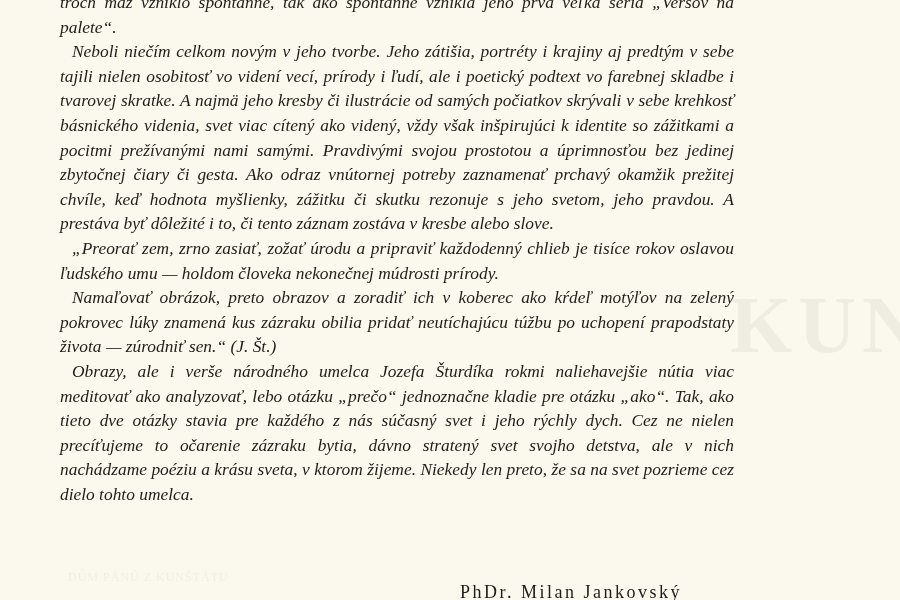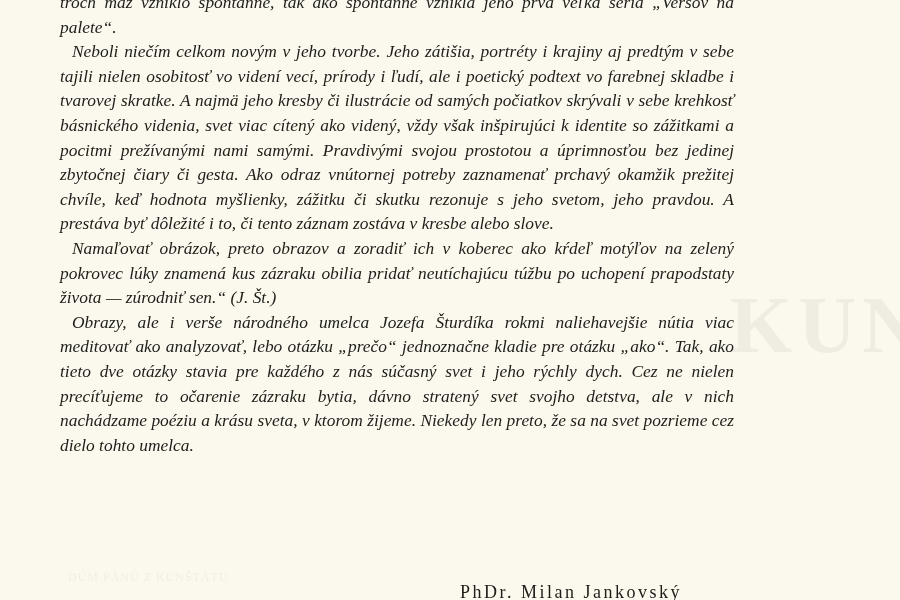--- a/index.html
+++ b/index.html
@@ -60,18 +60,19 @@
 </head>
 <body>
 
 <div class="page">
   <div class="bleed bleed-2">KUN</div>
   <div class="bleed bleed-3">DŮM PÁNŮ Z KUNŠTÁTU</div>
 
   <div class="text">
     <p class="no-indent">troch máz vzniklo spontánne, tak ako spontánne vznikla jeho prvá veľká séria „Veršov na palete“.</p>
     <p>Neboli niečím celkom novým v jeho tvorbe. Jeho zátišia, portréty i krajiny aj predtým v sebe tajili nielen osobitosť vo videní vecí, prírody i ľudí, ale i poetický podtext vo farebnej skladbe i tvarovej skratke. A najmä jeho kresby či ilustrácie od samých počiatkov skrývali v sebe krehkosť básnického videnia, svet viac cítený ako videný, vždy však inšpirujúci k identite so zážitkami a pocitmi prežívanými nami samými. Pravdivými svojou prostotou a úprimnosťou bez jedinej zbytočnej čiary či gesta. Ako odraz vnútornej potreby zaznamenať prchavý okamžik prežitej chvíle, keď hodnota myšlienky, zážitku či skutku rezonuje s jeho svetom, jeho pravdou. A prestáva byť dôležité i to, či tento záznam zostáva v kresbe alebo slove.</p>
+    <p>„Preorať zem, zrno zasiať, zožať úrodu a pripraviť každodenný chlieb je tisíce rokov oslavou ľudského umu — holdom človeka nekonečnej múdrosti prírody.</p>
     <p>Namaľovať obrázok, preto obrazov a zoradiť ich v koberec ako kŕdeľ motýľov na zelený pokrovec lúky znamená kus zázraku obilia pridať neutíchajúcu túžbu po uchopení prapodstaty života — zúrodniť sen.“ (J. Št.)</p>
     <p>Obrazy, ale i verše národného umelca Jozefa Šturdíka rokmi naliehavejšie nútia viac meditovať ako analyzovať, lebo otázku „prečo“ jednoznačne kladie pre otázku „ako“. Tak, ako tieto dve otázky stavia pre každého z nás súčasný svet i jeho rýchly dych. Cez ne nielen precíťujeme to očarenie zázraku bytia, dávno stratený svet svojho detstva, ale v nich nachádzame poéziu a krásu sveta, v ktorom žijeme. Niekedy len preto, že sa na svet pozrieme cez dielo tohto umelca.</p>
   </div>
 
   <div class="signature">PhDr. Milan Jankovský</div>
 </div>
 
 </body></html>

